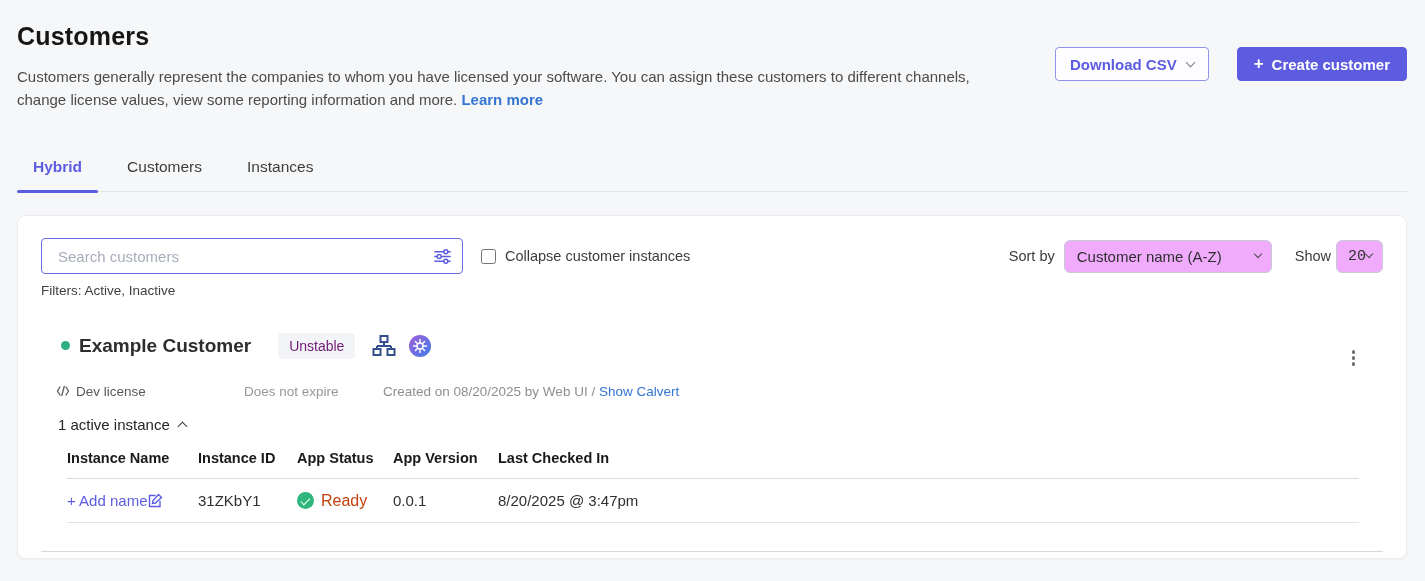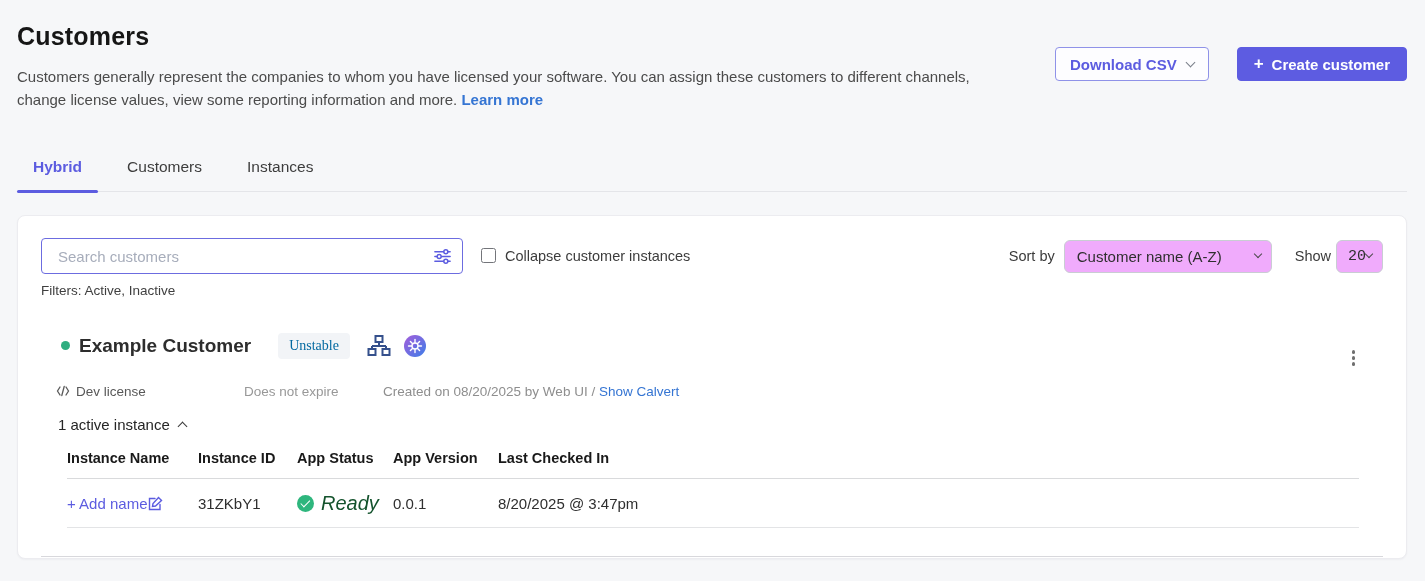--- a/index.html
+++ b/index.html
@@ -39,41 +39,41 @@
   .card { margin:23px 0 0 0; background:#fff; border:1px solid #ececf0; border-radius:8px;
           box-shadow:0 1px 2px rgba(30,30,60,.04); height:344px; padding:22px 23px 0 23px; overflow:hidden; }
 
   .toolbar { display:flex; align-items:center; }
   .search-wrap { position:relative; width:422px; }
   .search-input { width:100%; height:36px; border:1px solid #6c6ce0; border-radius:4px; padding:0 42px 0 16px;
                   font-size:15px; font-family:"Liberation Sans",sans-serif; color:#333; outline:none; background:#fff; }
   .search-input::placeholder { color:#a7adbb; }
   .filter-ic { position:absolute; right:11px; top:9px; width:19px; height:19px; cursor:pointer; }
 
-  .collapse-wrap { display:flex; align-items:flex-start; gap:9px; margin-left:18px; cursor:pointer; }
+  .collapse-wrap { display:flex; align-items:center; gap:9px; margin-left:18px; cursor:pointer; }
   .checkbox { width:15px; height:15px; border:1.4px solid #73757a; border-radius:2.5px; background:#fff; }
   .collapse-label { font-size:14.5px; color:#3c3c3c; }
 
   .spacer { flex:1; }
   .sort-area { display:flex; align-items:center; gap:9px; }
   .ctl-label { font-size:14.5px; color:#3a3a3a; }
   .select-box { height:33px; border:1px solid #c9cdd3; border-radius:6px; background:#f0abfc; display:inline-flex;
                 align-items:center; font-size:15px; color:#2f2f2f; cursor:pointer; position:relative; }
   .select-sort { width:208px; padding:0 28px 0 12px; }
   .select-show { width:47px; padding:0 22px 0 11px; margin-left:5px;font-family:Liberation Mono, monospace; }
   .select-box .chev { position:absolute; right:10px; border-color:#4a4a4a; width:6px; height:6px; border-width:1.5px; }
   .show-wrap { margin-left:14px; display:flex; align-items:center; }
 
   .filters-note { margin-top:9px; font-size:13.5px; color:#3f3f3f; }
 
   
   .cust-head { margin:25px 0 0 20px; display:flex; align-items:center; }
   .dot { width:9px; height:9px; border-radius:50%; background:#2fae80; flex:none; }
   .cust-name { margin-left:9px; font-size:19px; font-weight:700; color:#2d2d2d; }
-  .badge { margin-left:27px; background:#f2f4f7; color:#0369a1; font-size:14px; padding:5px 11px; border-radius:4px;font-family:Liberation Serif, serif; }
+  .badge { margin-left:27px; background:#f2f4f7; color:#701a75; font-size:14px; padding:5px 11px; border-radius:4px; }
   .head-icons { display:flex; align-items:center; gap:13px; margin-left:17px; }
   .kebab { margin-left:auto; margin-right:25px; margin-top:24px; display:flex; flex-direction:column; gap:2.5px; cursor:pointer; padding:3px; }
   .kebab i { width:3.5px; height:3.5px; border-radius:50%; background:#6f6f6f; }
 
   .license-row { margin:15px 0 0 15px; display:flex; align-items:center; font-size:13.5px; }
   .lic-type { display:flex; align-items:center; gap:6px; color:#585858; width:188px; }
   .lic-expiry { color:#989898; width:139px; }
   .lic-created { color:#8e8e8e; }
   .lic-created a { color:var(--link); text-decoration:none; cursor:pointer; }
 
@@ -85,21 +85,21 @@
   .thead { padding-bottom:12px; border-bottom:1px solid var(--border-gray); }
   .thead span { font-size:14.5px; font-weight:700; color:#191919; }
   .tbody-row { padding:13px 0 12px 0; border-bottom:1px solid #e3e4e6; }
   .cell { font-size:15px; color:#2f2f2f; }
   .add-name { display:flex; align-items:center; gap:0; }
   .add-name a { color:var(--indigo); font-size:15px; text-decoration:none; cursor:pointer; }
   .status-cell { display:flex; align-items:center; gap:7px; }
   .check-circle { width:17px; height:17px; border-radius:50%; background:#2eb67d; position:relative; flex:none; }
   .check-circle::after { content:""; position:absolute; left:6px; top:3.5px; width:4px; height:7.5px;
                          border-right:1.9px solid #fff; border-bottom:1.9px solid #fff; transform:rotate(45deg); }
-  .status-txt { color:#14532d; font-size:20px;font-style:italic; }
+  .status-txt { color:#c2410c; font-size:16px; }
   .cust-divider { margin-top:28px; border-top:1px solid #d8d8dc; }
 </style>
 </head>
 <body>
 
 <div class="page">
 
   <h1 class="page-title">Customers</h1>
   <p class="page-desc"><span>Customers generally represent the companies to whom you have licensed your software. You can assign these customers to different channels, change license values, view some reporting information and more.</span>
     <a class="learn-more">Learn more</a></p>

